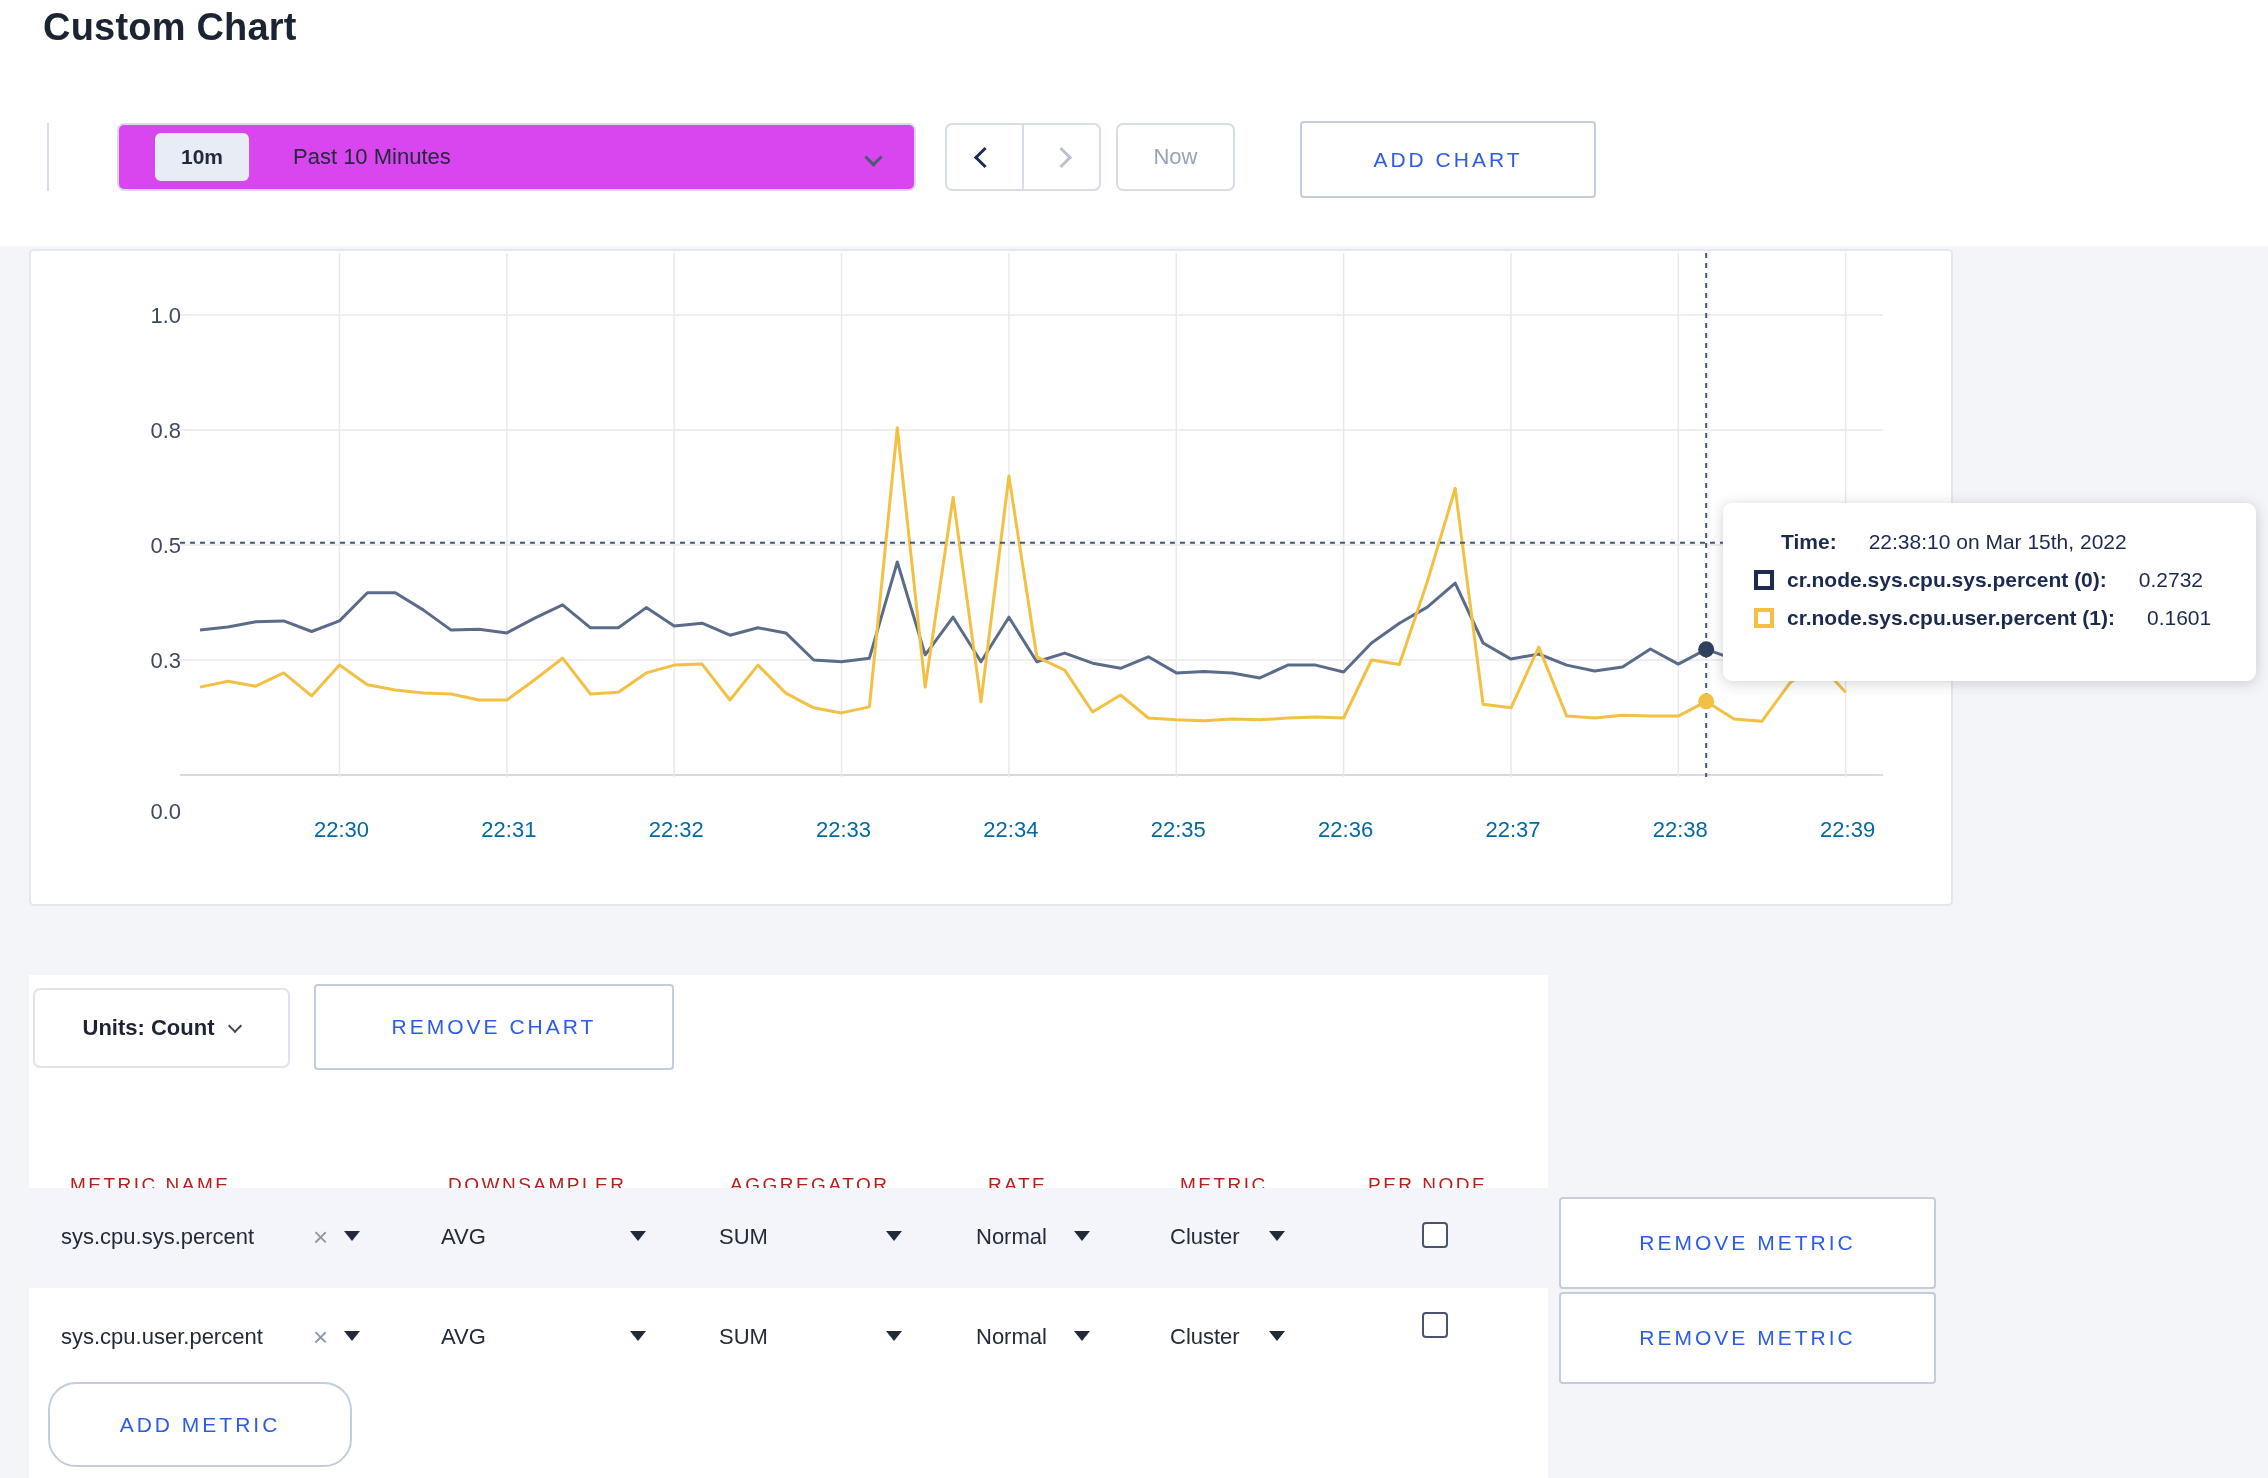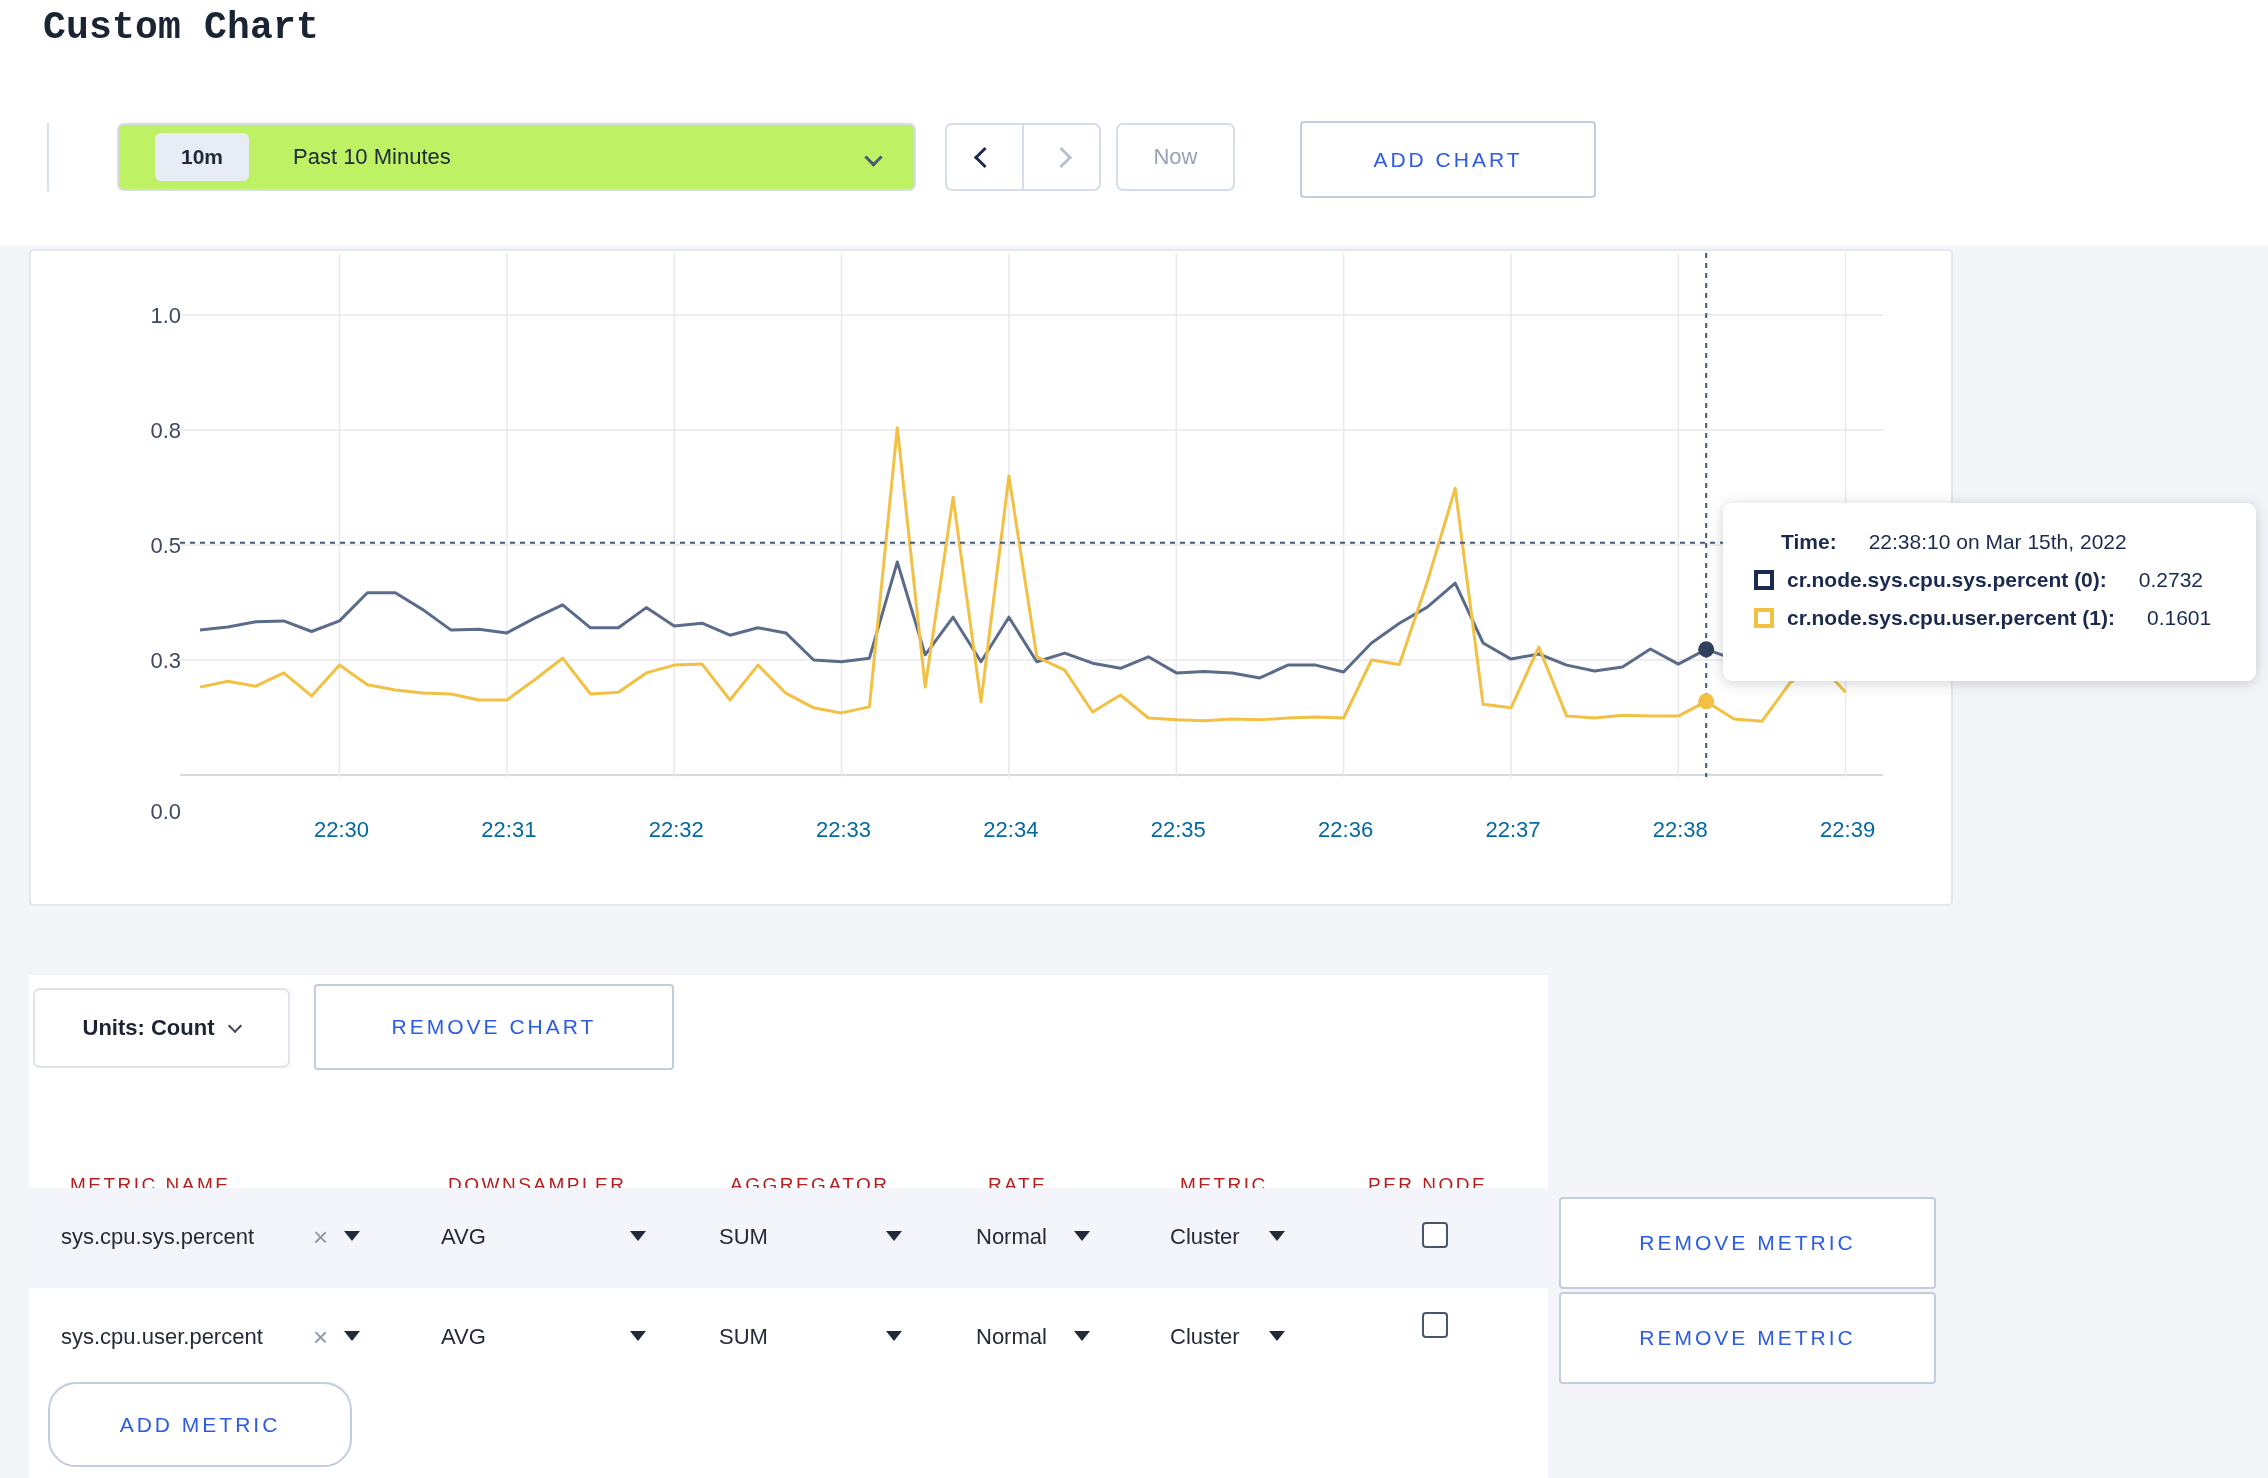--- a/index.html
+++ b/index.html
@@ -6,26 +6,26 @@
   html,body { width:2268px; height:1478px; }
   body {
     position:relative; background:#f4f5f9;
     font-family:"Liberation Sans","DejaVu Sans",sans-serif;
     color:#242b38; overflow:hidden;
   }
   .abs { position:absolute; }
 
   
   .header-band { left:0; top:0; width:2268px; height:246px; background:#ffffff; }
-  .page-title { left:43px; top:6px; font-size:38px; font-weight:600; color:#1b2433; letter-spacing:.2px;font-family:Liberation Mono, monospace; }
+  .page-title { left:43px; top:6px; font-size:38px; font-weight:600; color:#1b2433; letter-spacing:.2px; }
   .v-divider { left:47px; top:123px; width:2px; height:68px; background:#d9dfea; }
 
   .btn { display:flex; align-items:center; justify-content:center; background:#fff; cursor:pointer; }
   .timescale { left:117px; top:123px; width:799px; height:68px; border:2px solid #d7dde7; border-radius:7px;
-               display:flex; align-items:center; background:#bef264; }
+               display:flex; align-items:center; background:#d946ef; }
   .ts-badge { margin-left:36px; width:94px; height:48px; background:#e8ecf4; border-radius:6px;
               display:flex; align-items:center; justify-content:center; font-weight:700; font-size:21px; color:#1f2b3d; }
   .ts-label { margin-left:44px; font-size:22px; color:#212a38; }
   .chev { display:inline-block; width:13px; height:13px; border-style:solid; border-width:3px 3px 0 0; border-color:#4a5a70; }
   .chev-down  { transform:rotate(135deg); }
   .chev-right { transform:rotate(45deg); }
   .chev-left  { transform:rotate(-135deg); }
   .ts-chev { position:absolute; right:34px; top:26px; }
 
   .nav-group { left:945px; top:123px; width:156px; height:68px; border:2px solid #d7dde7; border-radius:7px;

